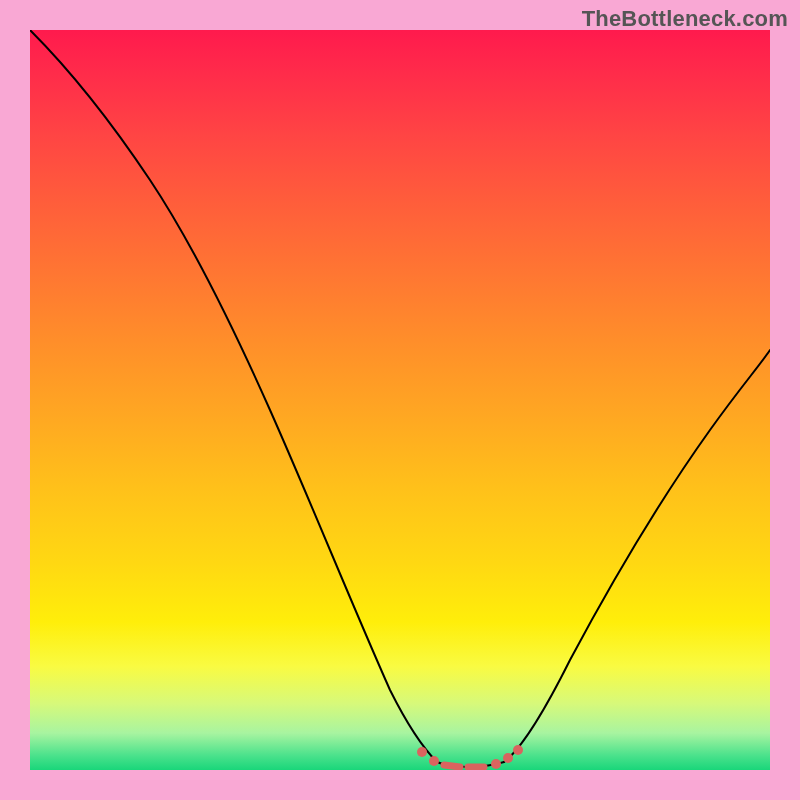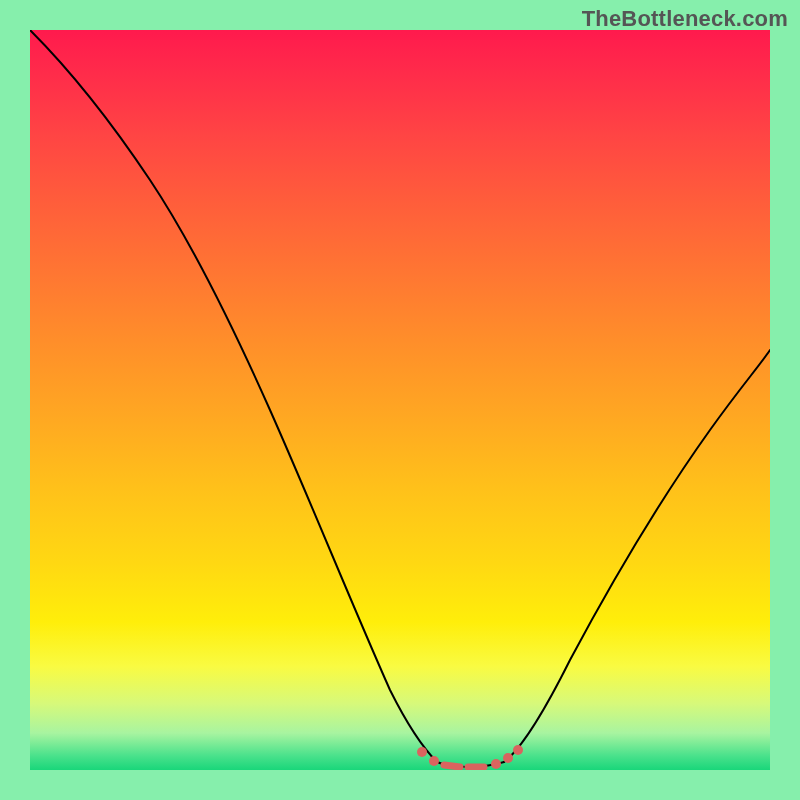--- a/index.html
+++ b/index.html
@@ -8,21 +8,21 @@
     width: 800px;
     height: 800px;
     background: #000;
     overflow: hidden;
     font-family: Arial, Helvetica, sans-serif;
   }
   .stage {
     position: relative;
     width: 800px;
     height: 800px;
-    background: #86efac;
+    background: #f9a8d4;
   }
   .watermark {
     position: absolute;
     top: 6px;
     right: 12px;
     color: #555;
     font-size: 22px;
     font-weight: 600;
     letter-spacing: 0.2px;
     z-index: 10;

